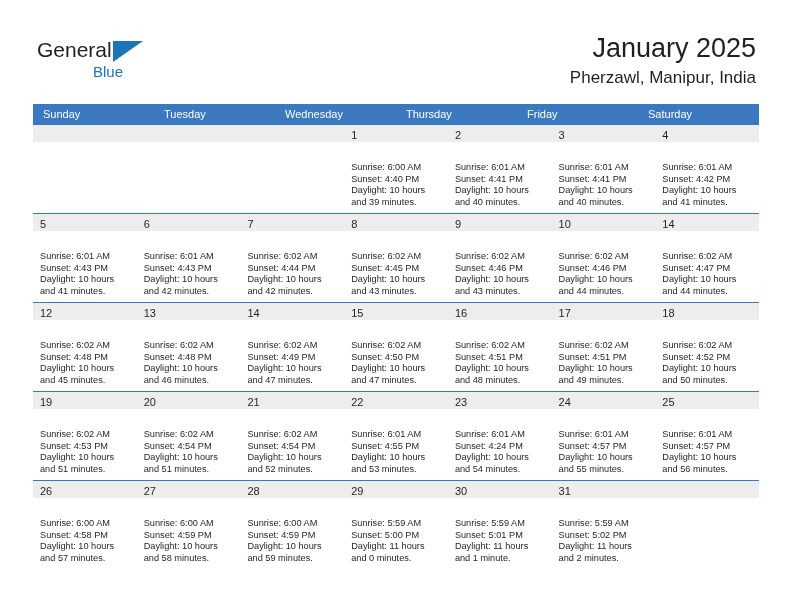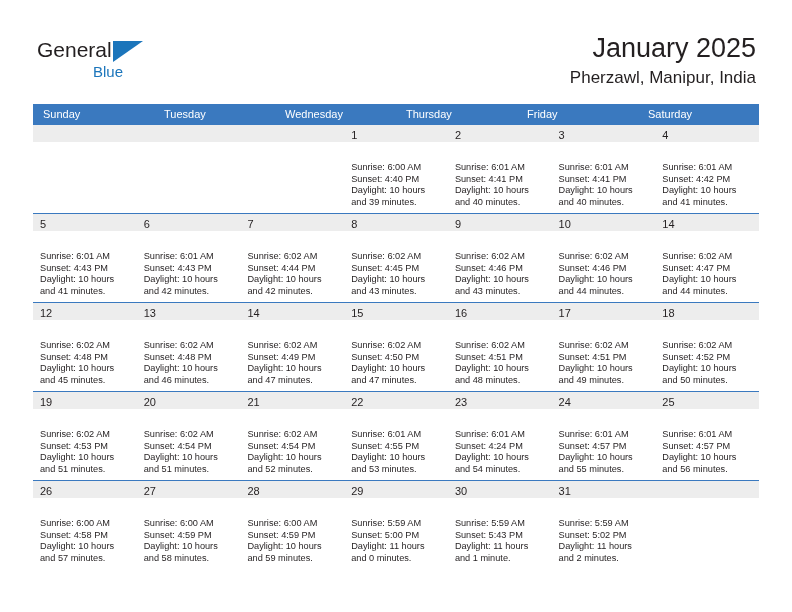--- a/index.html
+++ b/index.html
@@ -454,21 +454,21 @@
               <div class="info-line">Sunrise: 5:59 AM</div>
               <div class="info-line">Sunset: 5:00 PM</div>
               <div class="info-line">Daylight: 11 hours</div>
               <div class="info-line">and 0 minutes.</div>
             </div>
           </div>
           <div class="day">
             <div class="day-number-band"><span class="day-number">30</span></div>
             <div class="day-info">
               <div class="info-line">Sunrise: 5:59 AM</div>
-              <div class="info-line">Sunset: 5:43 PM</div>
+              <div class="info-line">Sunset: 5:01 PM</div>
               <div class="info-line">Daylight: 11 hours</div>
               <div class="info-line">and 1 minute.</div>
             </div>
           </div>
           <div class="day">
             <div class="day-number-band"><span class="day-number">31</span></div>
             <div class="day-info">
               <div class="info-line">Sunrise: 5:59 AM</div>
               <div class="info-line">Sunset: 5:02 PM</div>
               <div class="info-line">Daylight: 11 hours</div>

